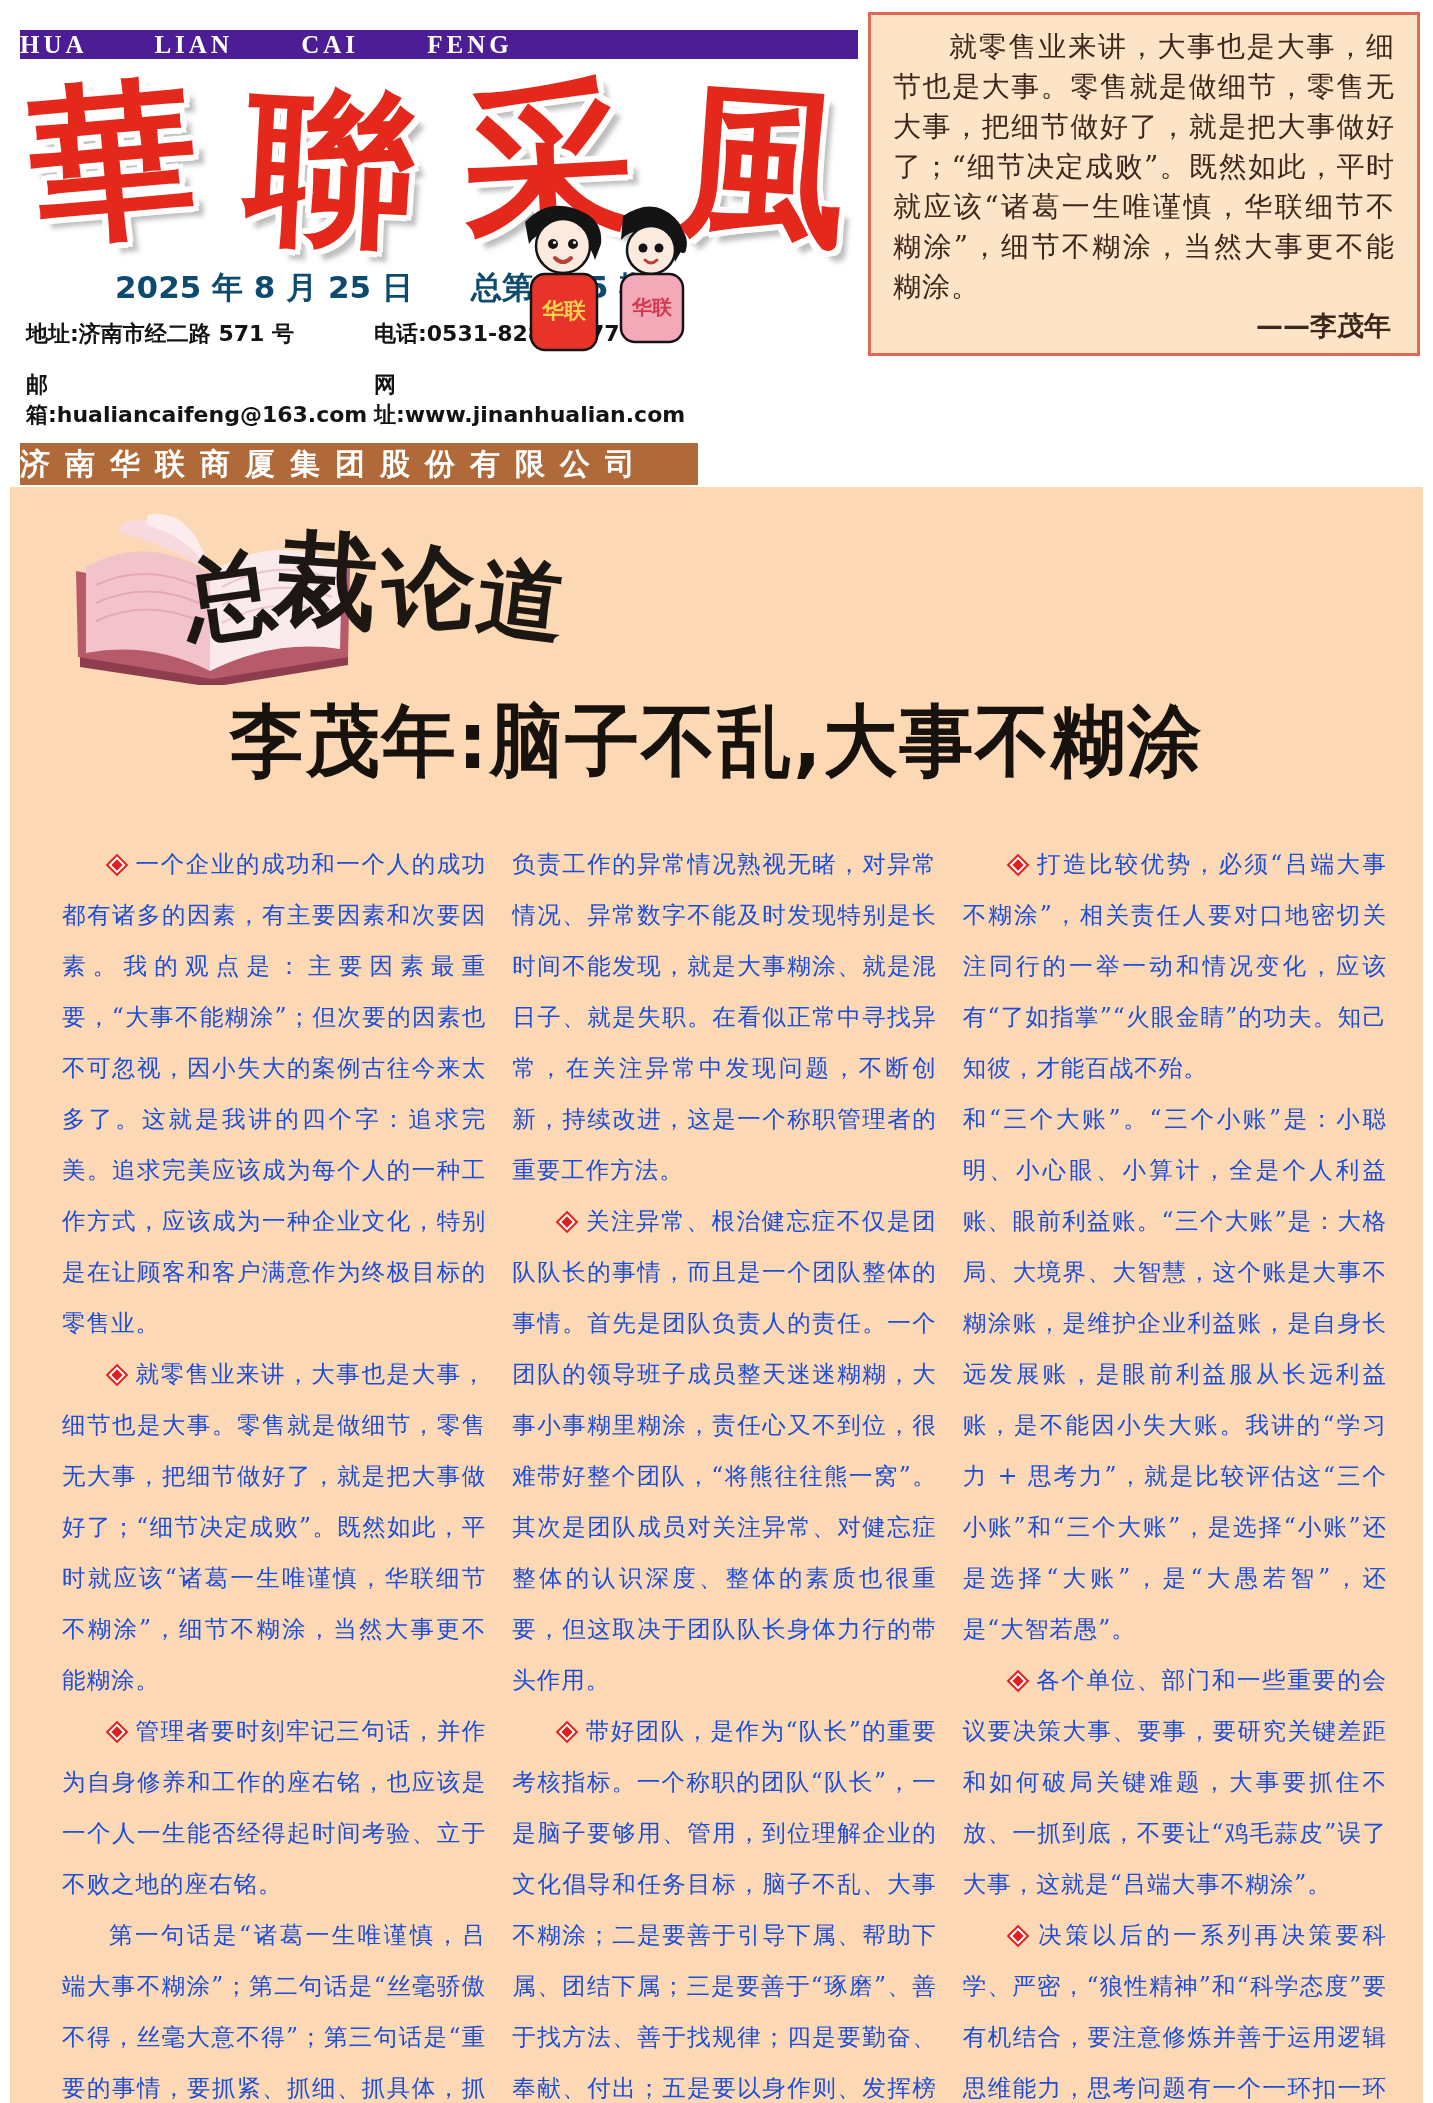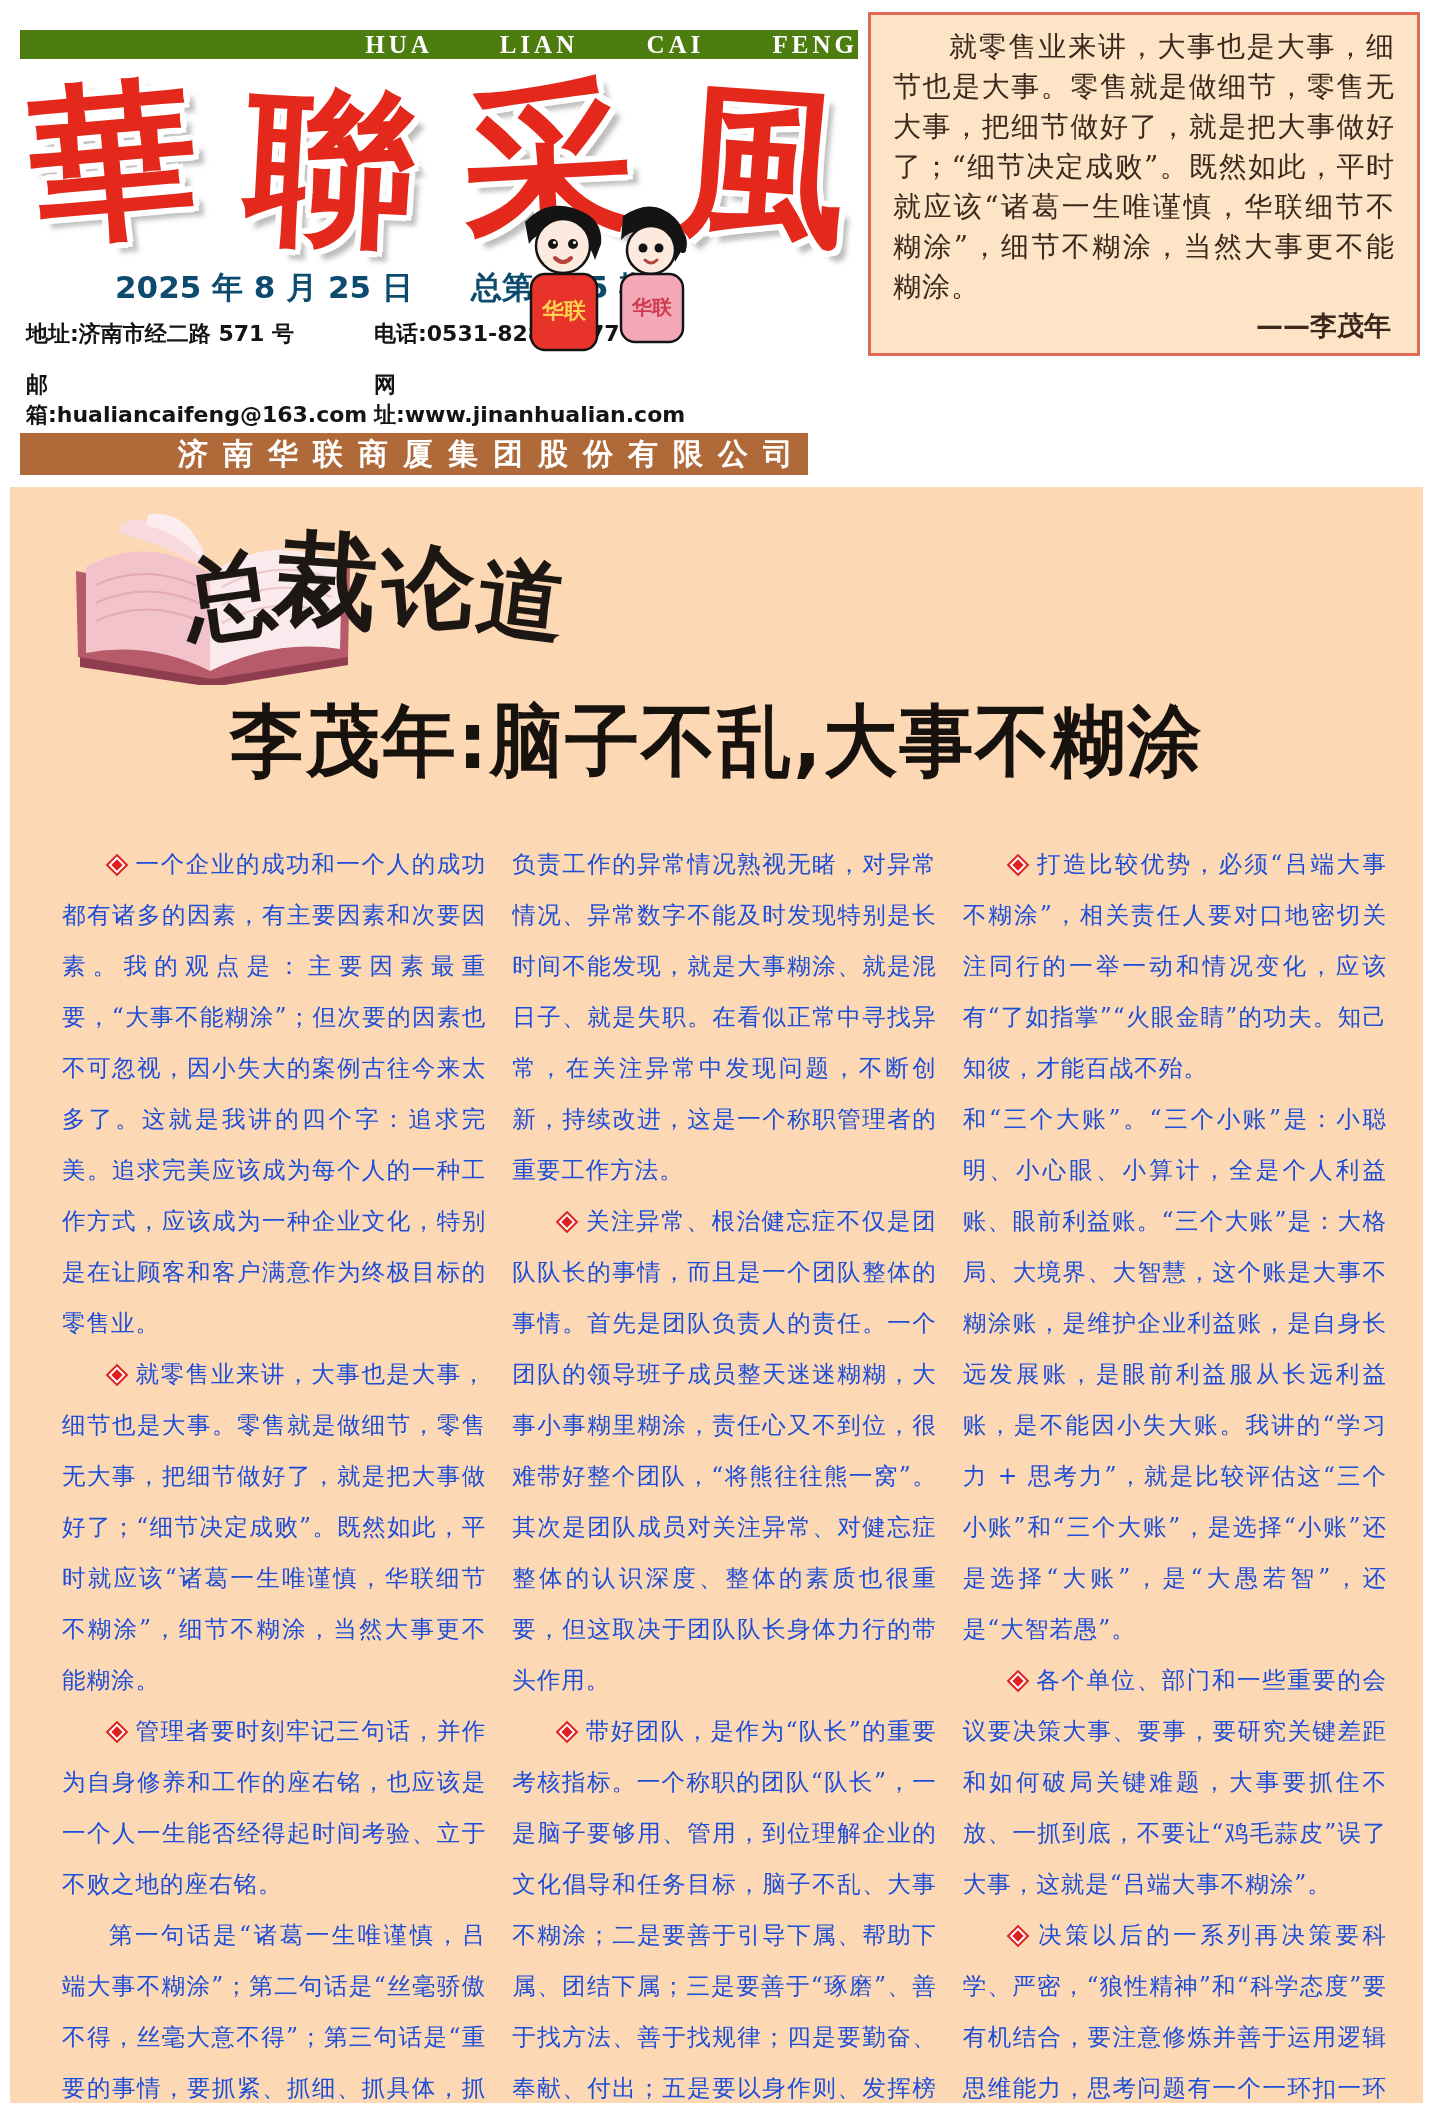--- a/index.html
+++ b/index.html
@@ -1,41 +1,41 @@
 <!DOCTYPE html>
 <html><head>
 <meta charset="utf-8">
 <style>
   html,body{margin:0;padding:0;background:#ffffff;}
   body{width:1433px;height:2103px;font-family:"DejaVu Serif",serif;position:relative;overflow:hidden;}
   .page{position:absolute;inset:0;width:1433px;height:2103px;background:#fff;}
 
   
   .header{position:absolute;left:20px;top:10px;width:838px;}
-  .pinyin-bar{margin-top:20px;height:29px;background:#4d7c0f;color:#fff;
-    font:bold 25px "Liberation Serif",serif;text-align:right;line-height:29px;
+  .pinyin-bar{margin-top:20px;height:29px;background:#4c1d95;color:#fff;
+    font:bold 25px "Liberation Serif",serif;text-align:left;line-height:29px;
     letter-spacing:4px;word-spacing:58px;}
   .masthead-title{height:204px;display:flex;justify-content:space-between;align-items:center;
     padding:0 10px;color:#e5281c;font-family:"DejaVu Serif",serif;font-weight:900;
     font-size:168px;line-height:1;}
   .masthead-title .ch{display:inline-block;
     text-shadow:-5px -5px 0 #fff,5px -5px 0 #fff,-5px 5px 0 #fff,5px 5px 0 #fff,
       -6px 0 0 #fff,6px 0 0 #fff,0 -6px 0 #fff,0 6px 0 #fff,10px 10px 5px rgba(110,110,110,.45);}
   .masthead-title .ch0{transform:rotate(-5deg);}
   .masthead-title .ch1{transform:rotate(3deg) translateY(6px);}
   .masthead-title .ch2{transform:rotate(-3deg);}
   .masthead-title .ch3{transform:rotate(4deg) translateY(4px);}
 
   .date-line{margin:4px 0 0 95px;width:380px;display:flex;gap:58px;
     font:bold 31px "DejaVu Sans","Liberation Sans",sans-serif;color:#0c4a6e;white-space:nowrap;}
   .contacts{margin:10px 0 0 6px;display:grid;grid-template-columns:348px 330px;
     row-gap:21px;font:bold 22px "DejaVu Sans","Liberation Sans",sans-serif;color:#131313;}
-  .company-bar{margin-top:3px;width:788px;height:42px;background:#b06a39;color:#fff;
+  .company-bar{margin-top:13px;width:678px;height:42px;background:#b06a39;color:#fff;
     font:bold 30px "DejaVu Sans","Liberation Sans",sans-serif;line-height:42px;
-    text-align:right;letter-spacing:15px;white-space:nowrap;overflow:hidden;}
+    text-align:left;letter-spacing:15px;white-space:nowrap;overflow:hidden;}
 
   
   .mascot{position:absolute;left:505px;top:188px;width:200px;height:176px;z-index:3;}
 
   
   .quote-box{position:absolute;left:868px;top:12px;width:552px;box-sizing:border-box;
     min-height:318px;background:#fde4c7;border:3px solid #dc6a55;
     padding:12px 22px 8px 22px;color:#3c281d;}
   .quote-text{font-size:28px;line-height:40px;letter-spacing:1px;text-align:justify;
     text-indent:2em;font-family:"DejaVu Serif",serif;}

